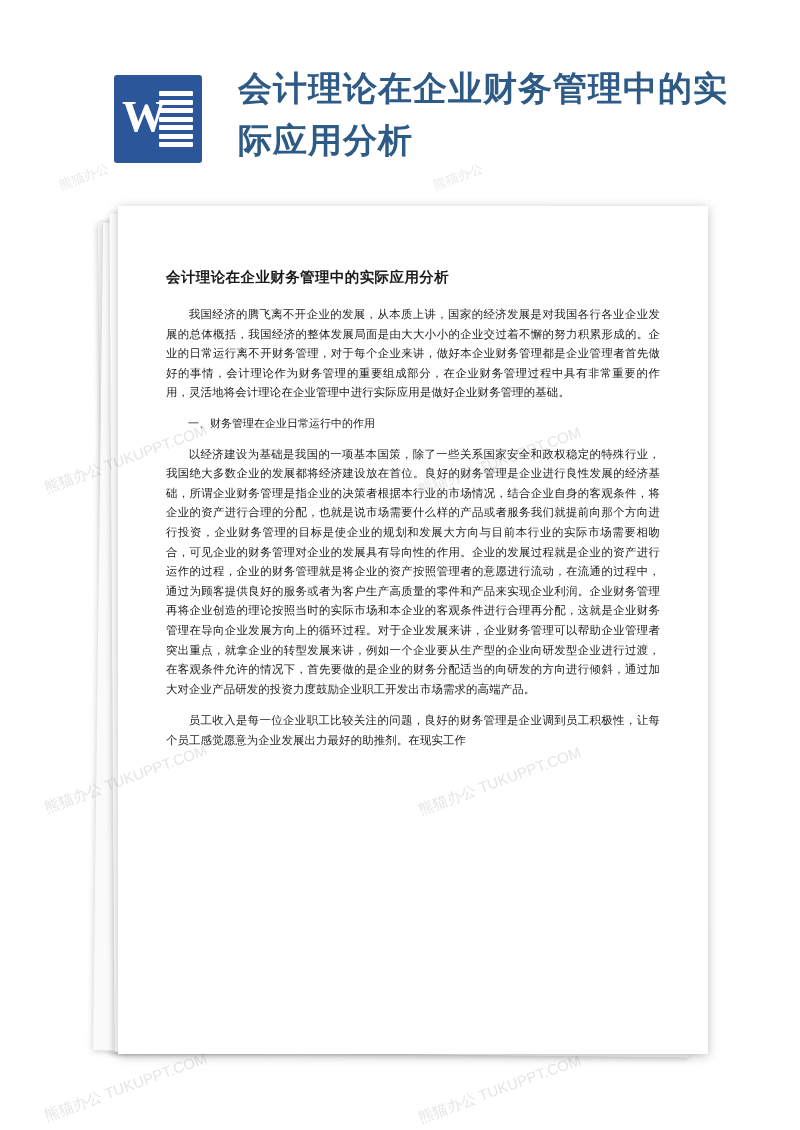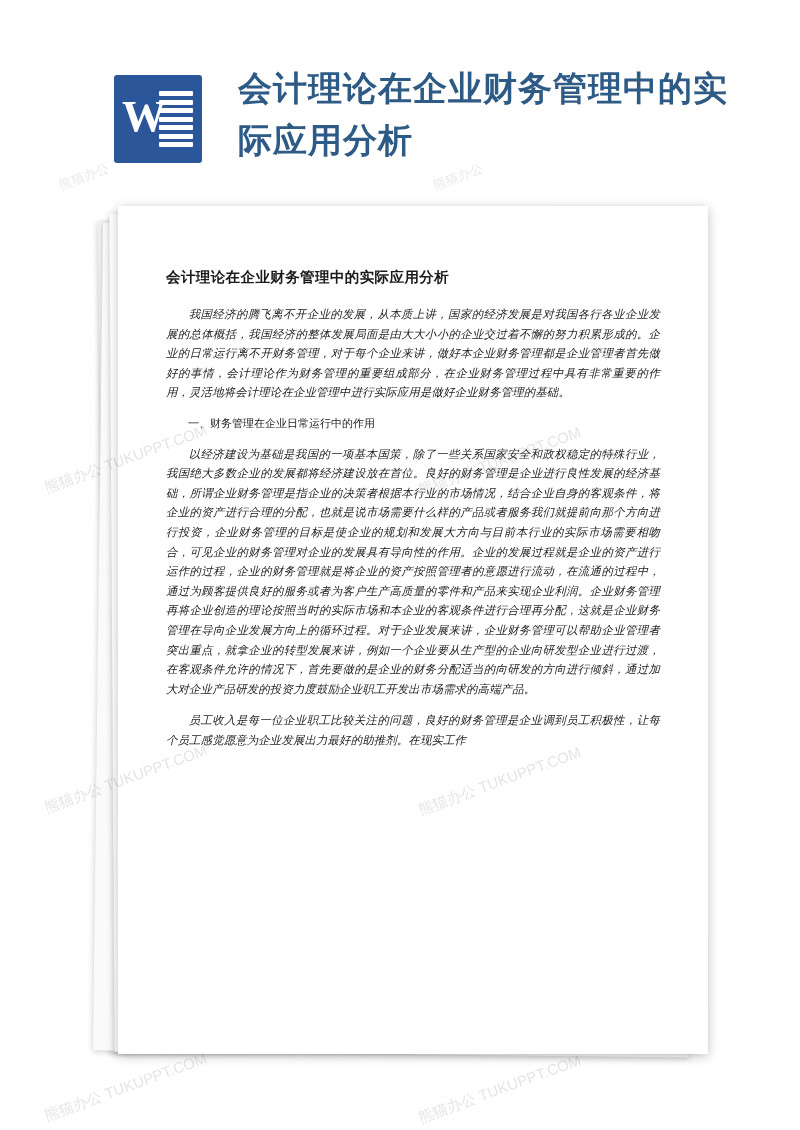--- a/index.html
+++ b/index.html
@@ -139,21 +139,20 @@
   }
   .para {
     font-family: "DejaVu Serif", serif;
     font-size: 11.4px;
     line-height: 19.6px;
     color: #1c1c1c;
     text-align: justify;
     text-indent: 2em;
     margin: 0 0 12px 0;
     letter-spacing: 0.15px;
-    font-style: italic;
   }
   .section-head {
     font-family: Liberation Mono, monospace;
     font-size: 11px;
     line-height: 19.6px;
     color: #1c1c1c;
     text-indent: 2em;
     margin: 0 0 10px 0;
     font-weight: normal;
   }

